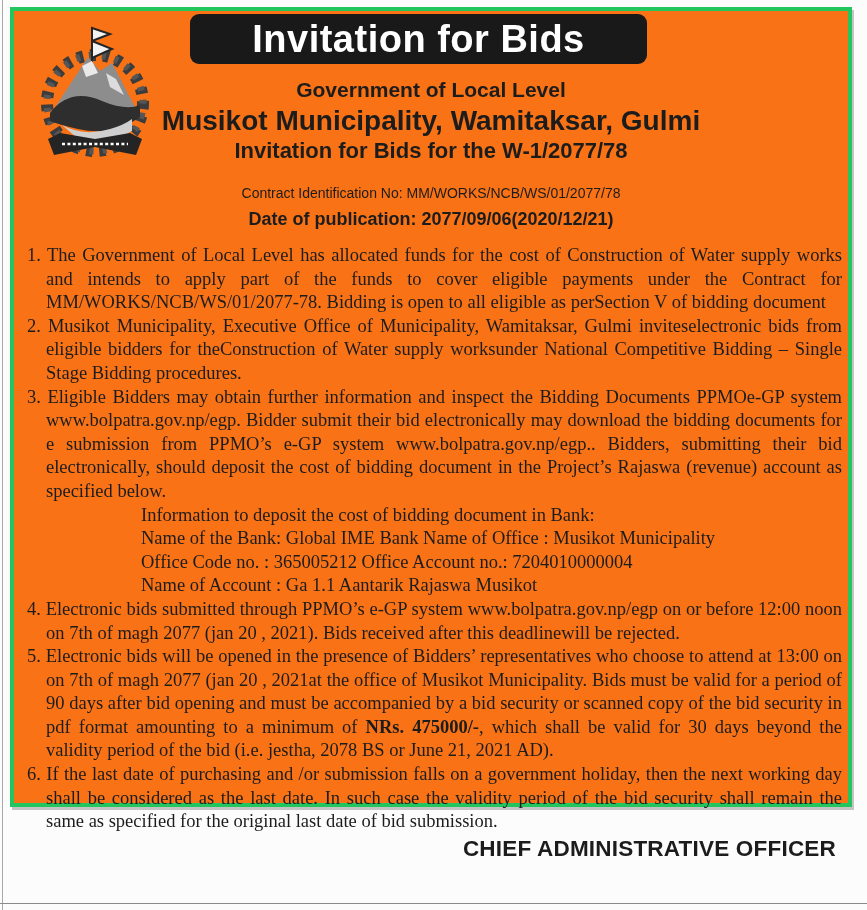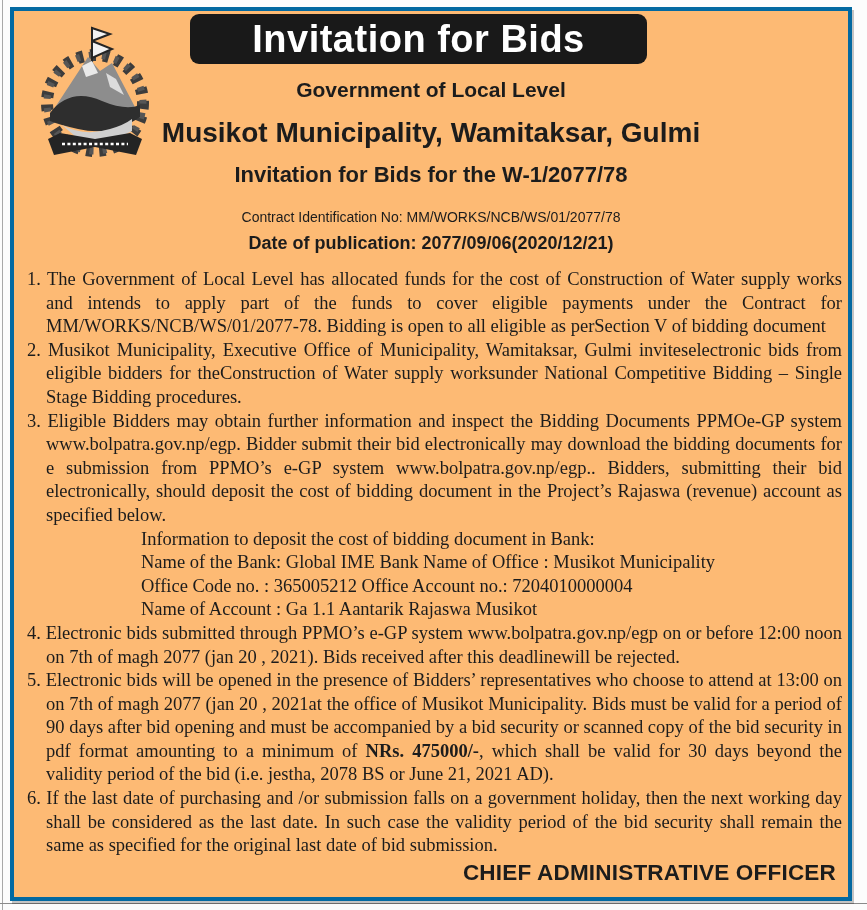--- a/index.html
+++ b/index.html
@@ -14,24 +14,24 @@
   .page-left-rule {
     position: absolute; left: 2px; top: 0; width: 1px; height: 910px;
     background: #a8a8a8;
   }
   .page-bottom-rule {
     position: absolute; left: 0; bottom: 6px; width: 867px; height: 1px;
     background: #8a8a8a;
   }
   .notice-box {
     position: absolute; left: 10px; top: 7px;
-    width: 842px; height: 894px;
+    width: 842px; height: 800px;
     box-sizing: border-box;
-    border: 4px solid #0369a1;
-    background: #fdba74;
+    border: 4px solid #22c55e;
+    background: #f97316;
     box-shadow: 2px 3px 0 rgba(0,0,0,0.22);
   }
   .banner {
     margin: 3px 0 0 176px;
     width: 457px; height: 50px;
     background: #191919;
     border-radius: 9px;
     display: flex; align-items: center; justify-content: center;
   }
   .banner-title {
@@ -41,22 +41,22 @@
     font-size: 38px;
     letter-spacing: 0.5px;
     white-space: nowrap;
   }
   .emblem {
     position: absolute; left: 18px; top: 10px;
     width: 126px; height: 146px;
   }
   .hdr { text-align: center; font-family: "Liberation Sans", sans-serif; }
   .hdr-govt      { margin-top: 13px; font-weight: bold; font-size: 21px; line-height: 25px; }
-  .hdr-muni      { margin-top: 15px;  font-weight: bold; font-size: 28px; line-height: 31px; }
-  .hdr-bid       { margin-top: 14px;  font-weight: bold; font-size: 22px; line-height: 26px; }
+  .hdr-muni      { margin-top: 3px;  font-weight: bold; font-size: 28px; line-height: 31px; }
+  .hdr-bid       { margin-top: 2px;  font-weight: bold; font-size: 22px; line-height: 26px; }
   .hdr-contract  { margin-top: 17px; font-weight: normal; font-size: 14px; line-height: 24px; }
   .hdr-pubdate   { margin-top: 2px;  font-weight: bold; font-size: 18px; line-height: 24px; }
   .item-list {
     margin: 13px 6px 0 13px;
     font-size: 18.5px;
     line-height: 23.6px;
   }
   .item {
     padding-left: 19px;
     text-indent: -19px;

